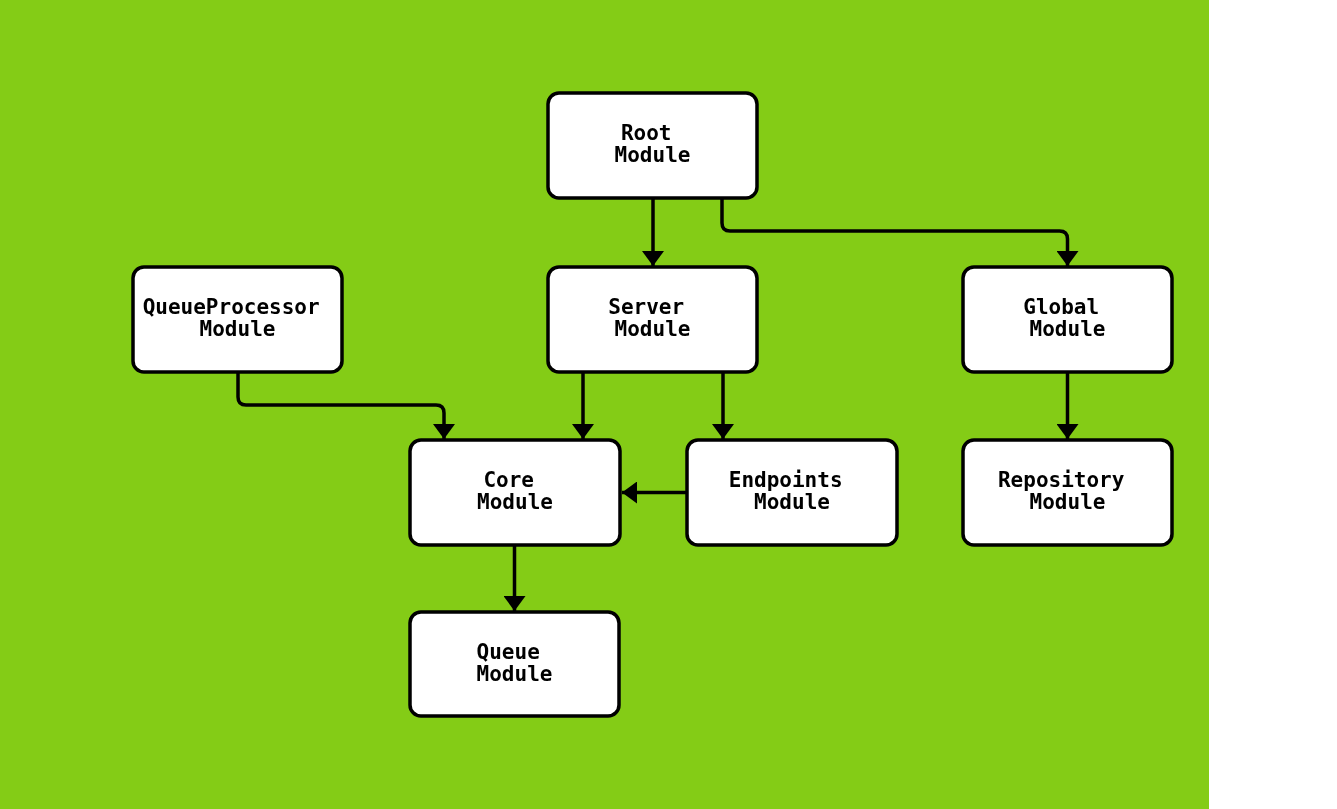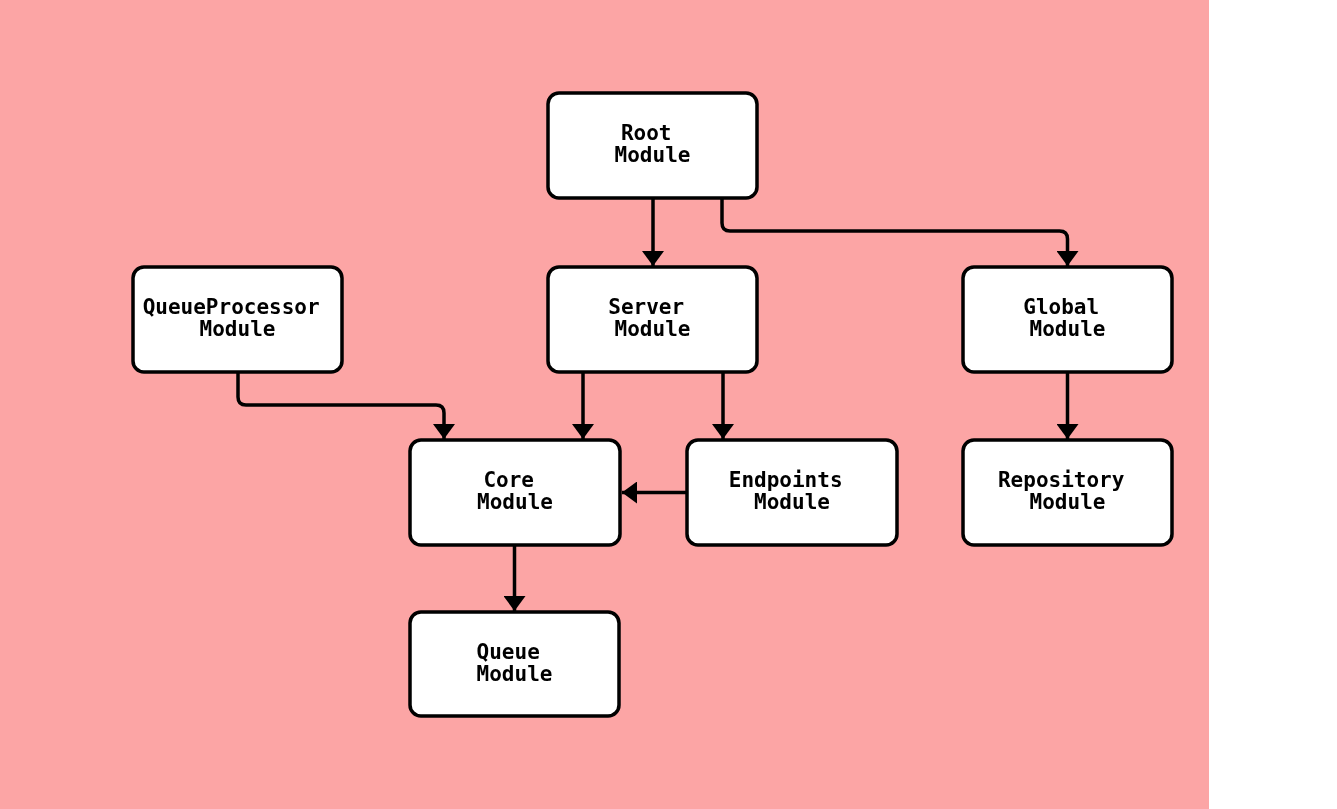--- a/index.html
+++ b/index.html
@@ -7,21 +7,21 @@
     padding: 0;
     background: #ffffff;
     width: 1337px;
     height: 809px;
     overflow: hidden;
   }
   .canvas {
     position: relative;
     width: 1209px;
     height: 809px;
-    background: #fca5a5;
+    background: #84cc16;
   }
   svg {
     display: block;
   }
   .node-rect {
     fill: #ffffff;
     stroke: #000000;
     stroke-width: 3.5;
   }
   .node-label {

